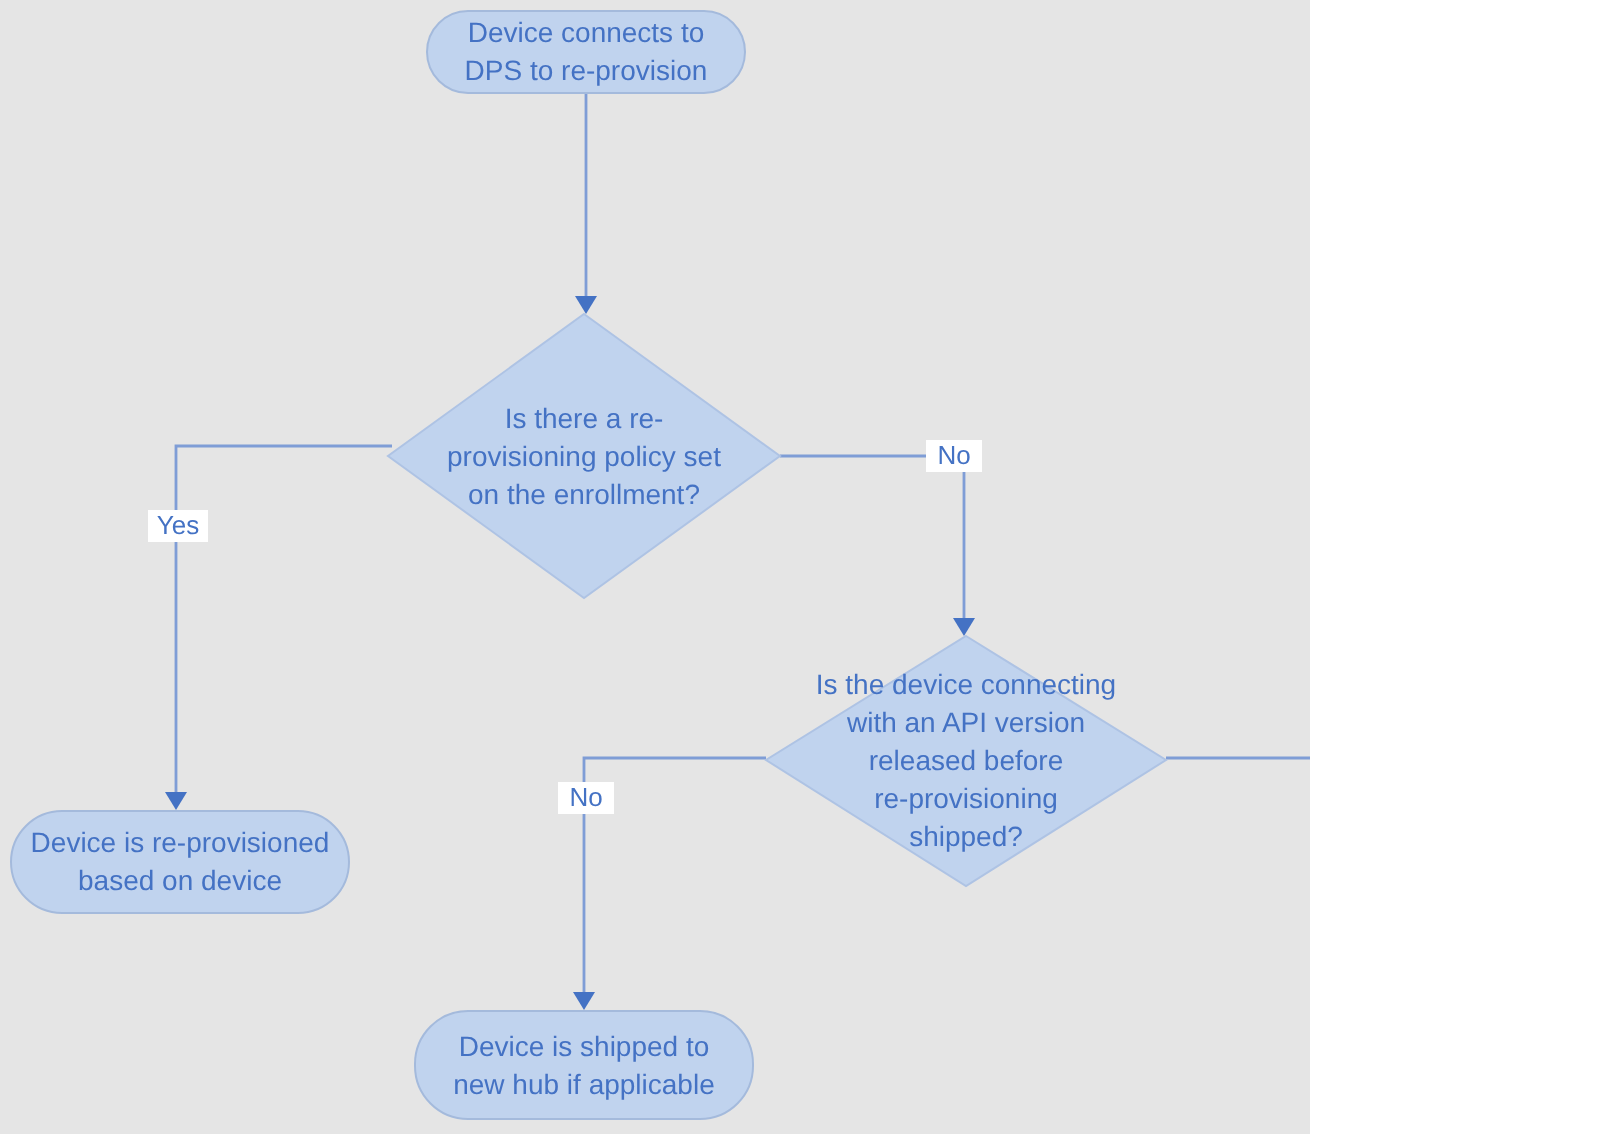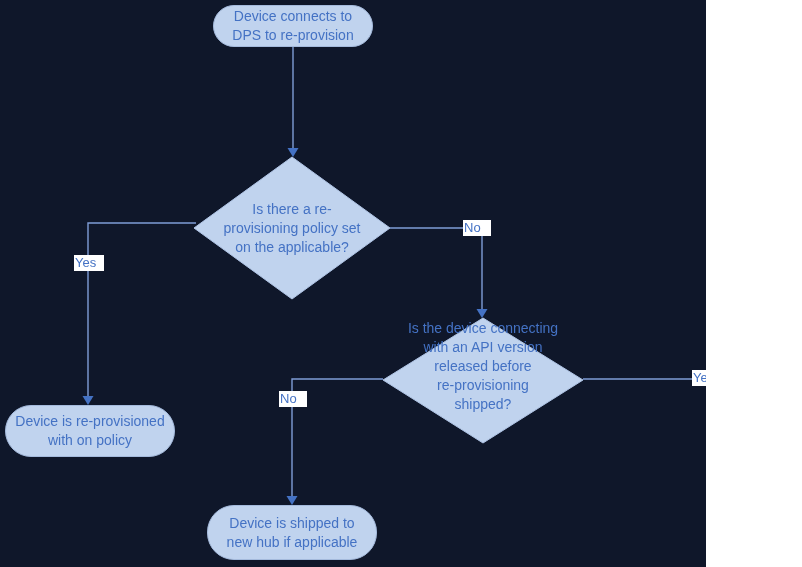--- a/index.html
+++ b/index.html
@@ -1,20 +1,20 @@
 <!DOCTYPE html>
 <html><head>
 <meta charset="utf-8">
 <style>
   html, body { margin: 0; padding: 0; background: #ffffff; }
   #canvas {
     position: relative;
-    width: 706px;
+    width: 655px;
     height: 567px;
-    background: #0f172a;
+    background: #e5e5e5;
     font-family: "Liberation Sans", sans-serif;
     overflow: hidden;
   }
   #connector-layer {
     position: absolute;
     left: 0; top: 0;
     width: 802px; height: 567px;
   }
   .node-label {
     position: absolute;
@@ -40,20 +40,21 @@
     font-size: 14px;
     line-height: 19px;
     white-space: pre-line;
   }
   .edge-label {
     position: absolute;
     background: #ffffff;
     color: #4472c4;
     font-size: 13px;
     line-height: 16px;
+    text-align: center;
     padding: 0 1px;
   }
 </style>
 </head>
 <body>
 
 <div id="canvas">
 
   <svg id="connector-layer" width="802" height="567" viewBox="0 0 802 567" xmlns="http://www.w3.org/2000/svg">
 
@@ -70,31 +71,31 @@
     <polygon points="707.5,489 718.5,489 713,498" fill="#4472c4"></polygon>
 
     <polygon points="292,157 390,228 292,299 194,228" fill="#c0d3ee" stroke="#aec3e4" stroke-width="1"></polygon>
     <polygon points="483,318 583,380 483,443 383,380" fill="#c0d3ee" stroke="#aec3e4" stroke-width="1"></polygon>
   </svg>
 
   <div class="stadium" style="left:213px; top:5px; width:160px; height:42px; border-radius:21px;">Device connects to
 DPS to re-provision</div>
 
   <div class="stadium" style="left:5px; top:405px; width:170px; height:52px; border-radius:26px;">Device is re-provisioned
-with on policy</div>
+based on device</div>
 
   <div class="stadium" style="left:207px; top:505px; width:170px; height:55px; border-radius:27px;">Device is shipped to
 new hub if applicable</div>
 
 
   <div class="node-label" style="left:202px; top:188px; width:180px; height:80px;">Is there a re-
 provisioning policy set
-on the applicable?</div>
+on the enrollment?</div>
 
-  <div class="node-label" style="left:398px; top:316px; width:170px; height:100px;">Is the device connecting
+  <div class="node-label" style="left:398px; top:330px; width:170px; height:100px;">Is the device connecting
 with an API version
 released before
 re-provisioning
 shipped?</div>
 
   <div class="edge-label" style="left:74px; top:255px; width:28px;">Yes</div>
 
   <div class="edge-label" style="left:463px; top:220px; width:26px;">No</div>
 
   <div class="edge-label" style="left:279px; top:391px; width:26px;">No</div>

